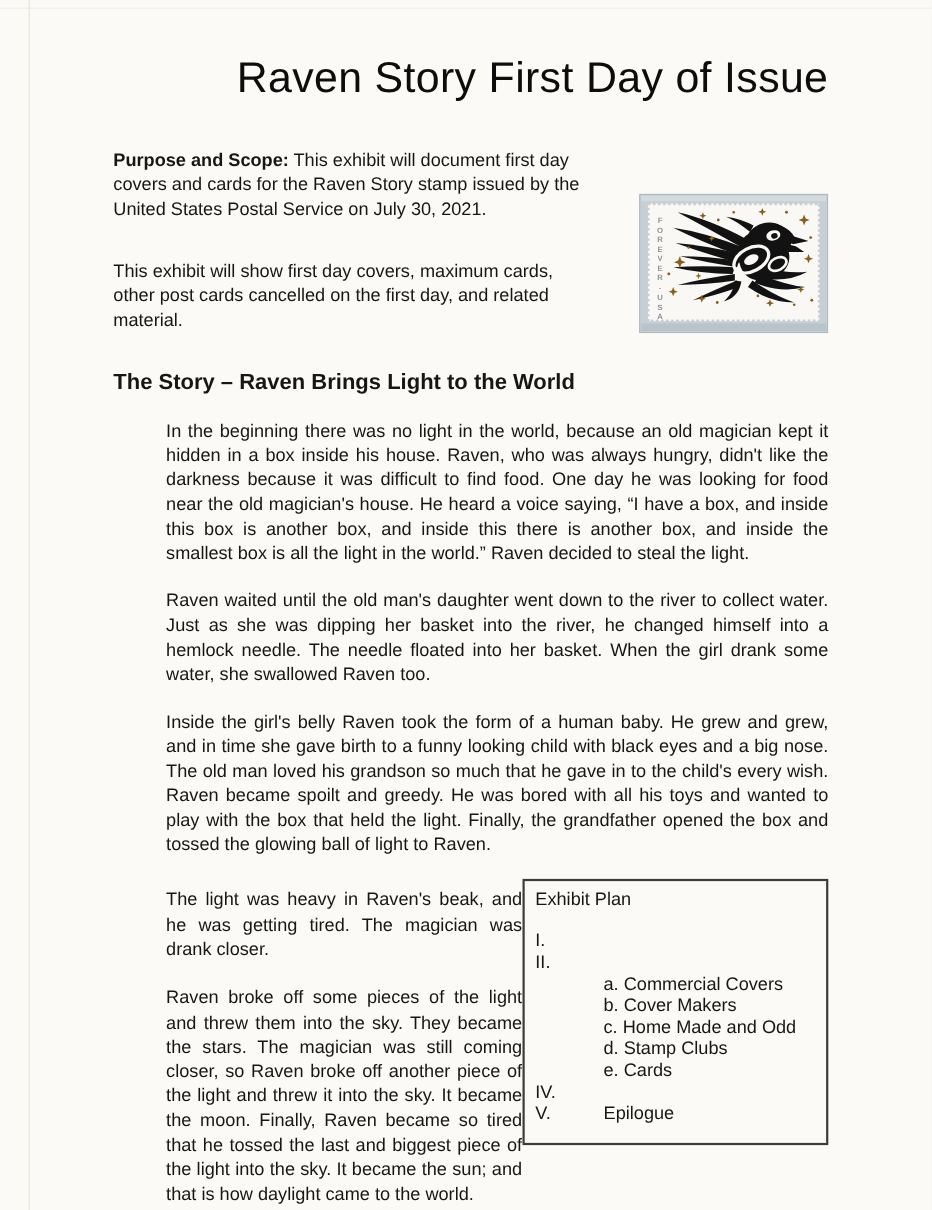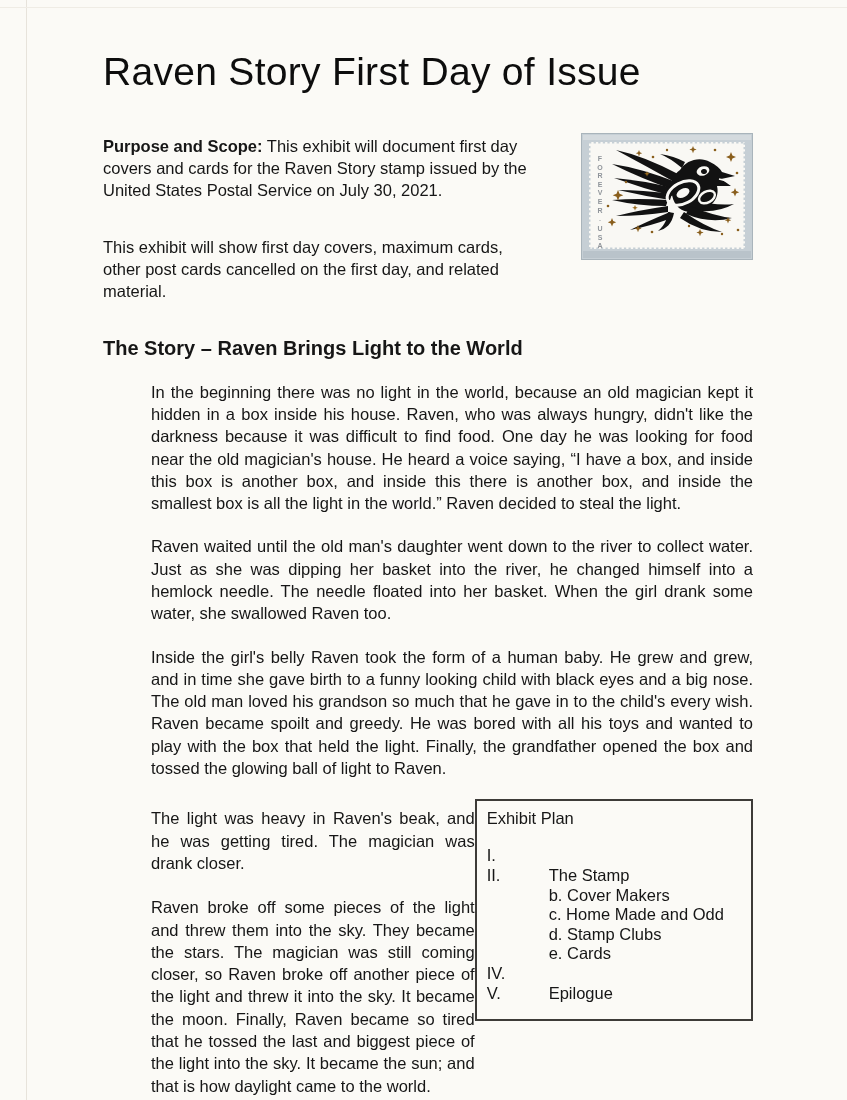--- a/index.html
+++ b/index.html
@@ -10,24 +10,24 @@
     color:#161616;
     position:relative;overflow:hidden;
   }
   .page{position:absolute;inset:0;background:#fbfaf6;}
   .scan-edge-left{position:absolute;left:26px;top:0;bottom:0;width:1px;background:#e7e3db;}
   .scan-edge-top{position:absolute;left:0;top:7px;right:0;height:1px;background:#efece5;}
   .content{position:absolute;left:103px;top:0;width:650px;}
 
   .title{
     font-size:39px;font-weight:400;letter-spacing:.3px;color:#0d0d0d;
-    text-align:left;margin:50px 0 16px 0;line-height:1.15;
-  }
-
-  .intro{display:flex;margin-top:40px;}
+    text-align:right;margin:50px 0 16px 0;line-height:1.15;
+  }
+
+  .intro{display:flex;margin-top:40px;align-items:flex-end;}
   .intro-text{width:438px;font-size:16.5px;line-height:22.3px;}
   .intro-p2{margin-top:34px;}
   .lead{font-weight:700;}
 
   .stamp-wrap{margin-left:auto;position:relative;width:172px;height:127px;margin-top:-2px;}
   .stamp-wrap svg{display:block;}
   .stamp-vtext{
     position:absolute;left:13px;top:22px;height:96px;width:12px;
     display:flex;flex-direction:column;align-items:center;justify-content:space-between;
     color:#8f949a;font-size:7px;font-weight:700;
@@ -155,24 +155,24 @@
       </div>
 
       <div class="plan-box">
         <div class="plan-title">Exhibit Plan</div>
         <div class="plan-list">
           <div class="plan-row">
             <span class="plan-num">I.</span>
           </div>
           <div class="plan-row">
             <span class="plan-num">II.</span>
-            <span class="plan-label">The Stamp</span>
-          </div>
-          <div class="plan-row">
-            <span class="plan-num"></span>
+          </div>
+          <div class="plan-row">
+            <span class="plan-num"></span>
+            <span class="plan-label">a. Commercial Covers</span>
           </div>
           <div class="plan-row">
             <span class="plan-num"></span>
             <span class="plan-label">b. Cover Makers</span>
           </div>
           <div class="plan-row">
             <span class="plan-num"></span>
             <span class="plan-label">c. Home Made and Odd</span>
           </div>
           <div class="plan-row">

